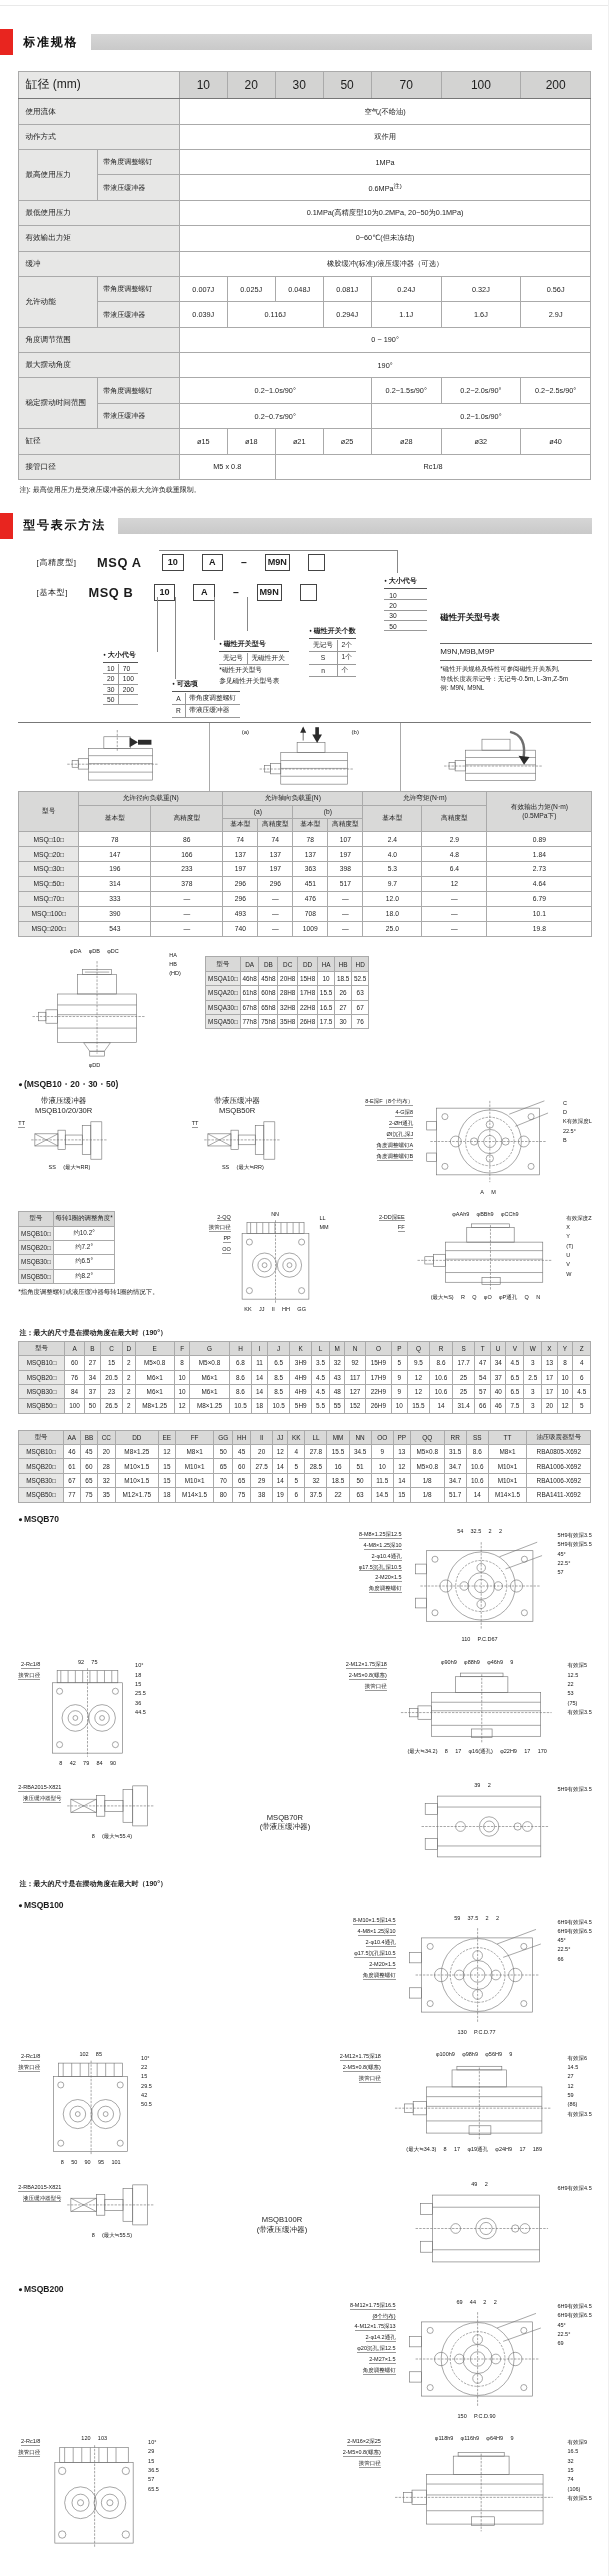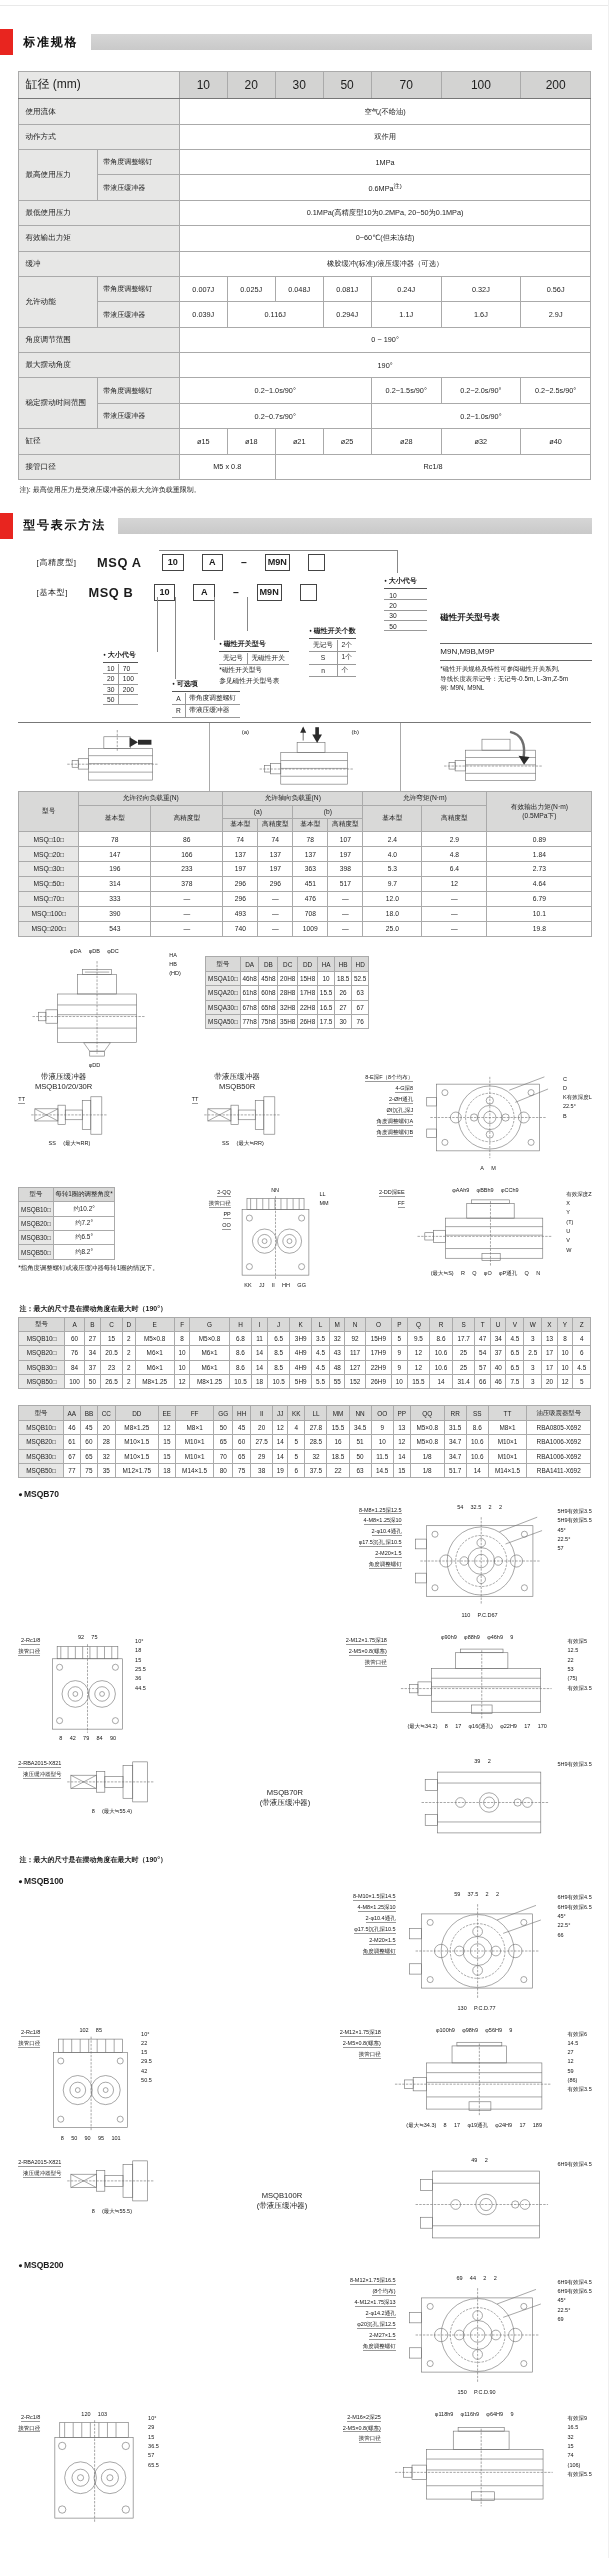--- a/index.html
+++ b/index.html
@@ -595,20 +595,21 @@
               <td>35H8</td>
               <td>26H8</td>
               <td>17.5</td>
               <td>30</td>
               <td>76</td>
             </tr>
           </tbody>
       </table>
     </div>
 
+    <div class="bullet-title">(MSQB10・20・30・50)</div>
     <div class="fig-row">
       <div class="mid">
         <div class="cap"><span>带液压缓冲器</span><br><span>MSQB10/20/30R</span></div>
         <div class="tfig">
           <div class="co">
               <span class="lbl">TT</span>
             </div>
           <div class="mid">
             <svg class="sk" width="79" height="45" viewBox="0 0 130 74">
               <rect x="8" y="26" width="38" height="20"></rect>

